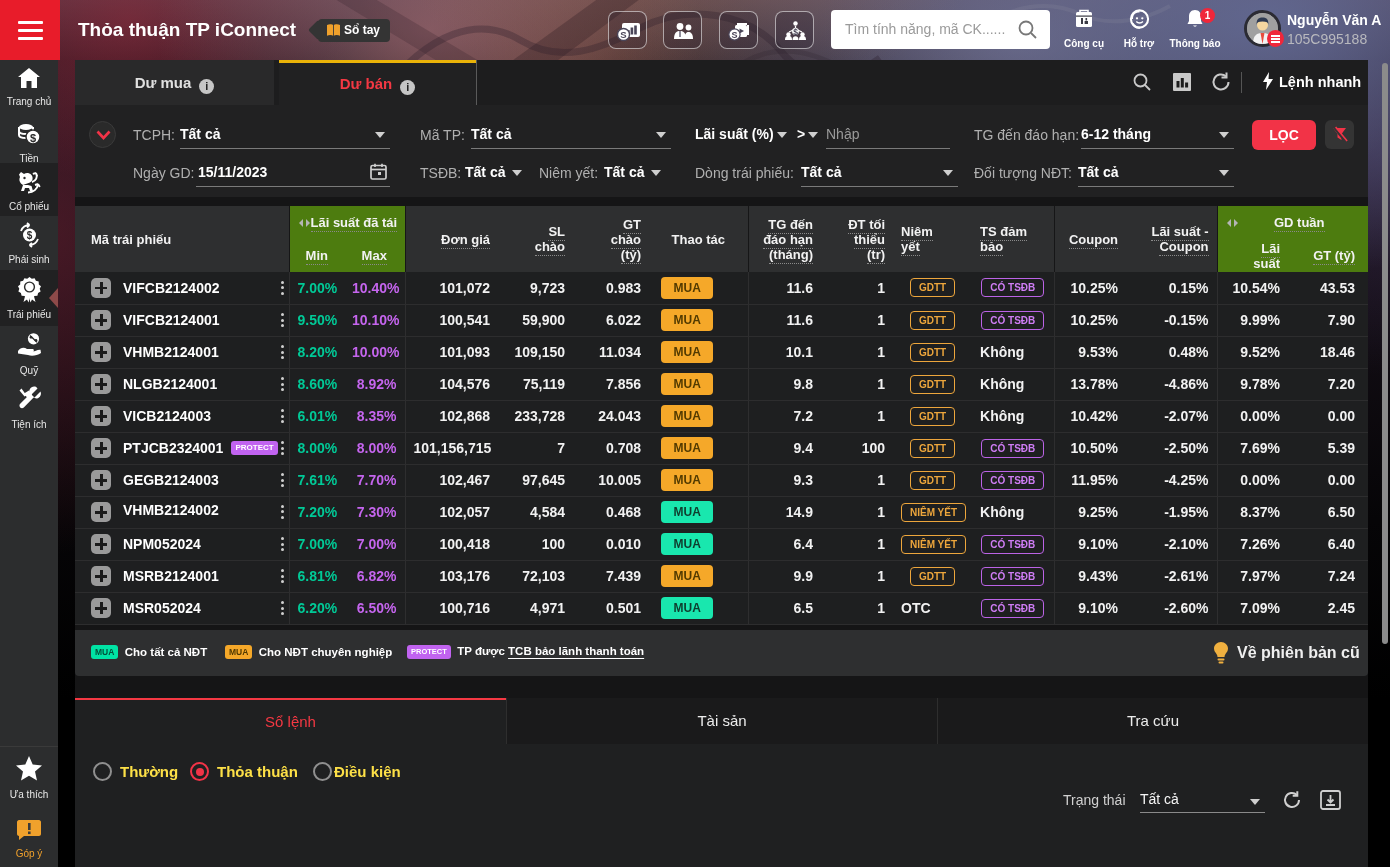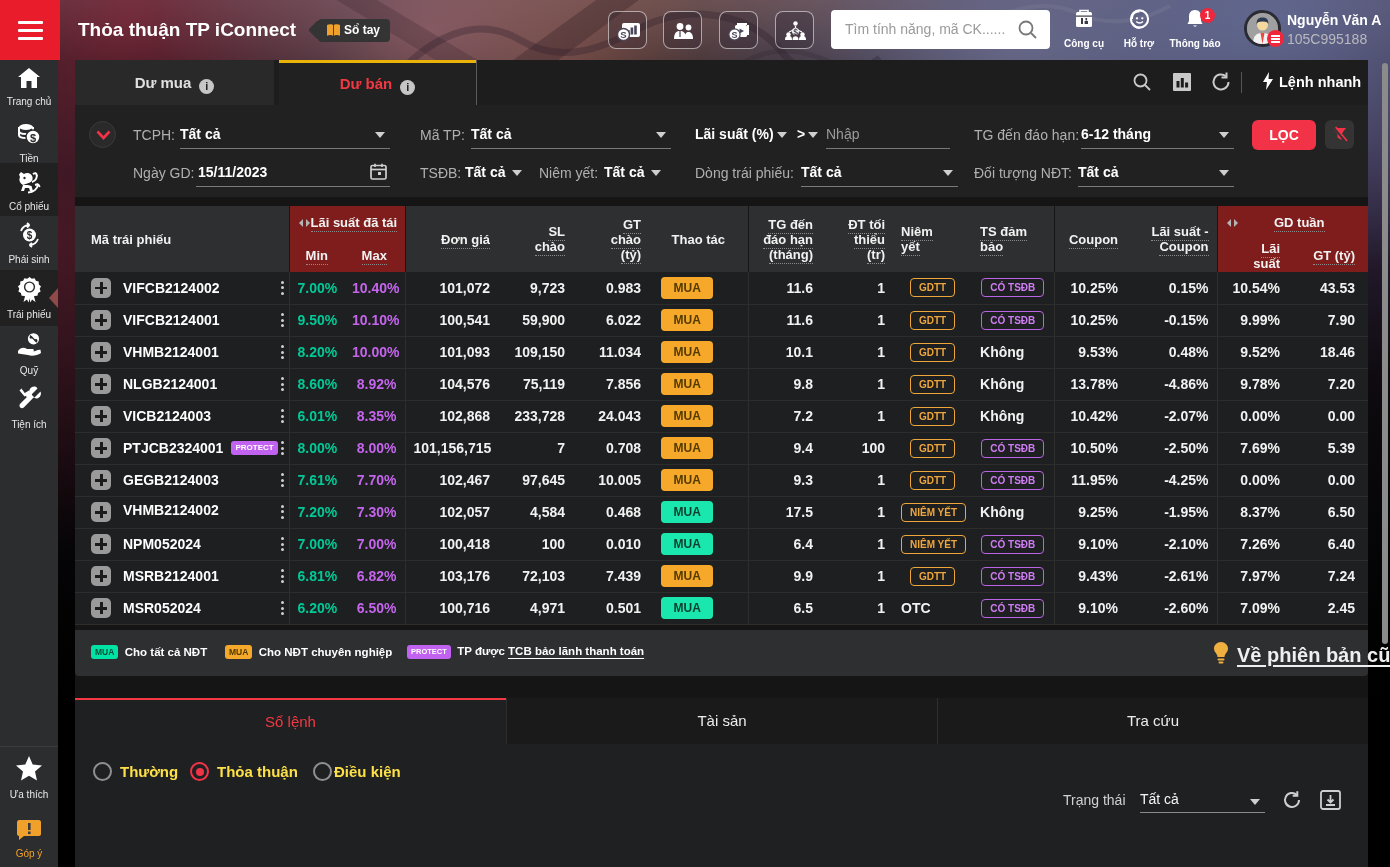--- a/index.html
+++ b/index.html
@@ -62,21 +62,21 @@
 .caret{position:absolute;width:0;height:0;border-left:5px solid transparent;border-right:5px solid transparent;border-top:6px solid #cfcfcf;}
 #fcircle{position:absolute;left:14px;top:16px;width:27px;height:27px;border-radius:50%;background:#2a2a2a;border:1px solid #3a3a3a;}
 #fcircle svg{position:absolute;left:6px;top:8px;}
 #locbtn{position:absolute;left:1177px;top:15px;width:64px;height:30px;background:#f23347;border-radius:6px;color:#fff;font-size:14px;font-weight:bold;text-align:center;line-height:30px;}
 #clearbtn{position:absolute;left:1250px;top:15px;width:29px;height:29px;background:#343434;border-radius:6px;}
 
 #tbl{position:absolute;left:75px;top:206px;width:1293px;}
 table{border-collapse:collapse;table-layout:fixed;width:1293px;}
 th,td{overflow:hidden;white-space:nowrap;}
 thead th{background:#2e2f30;color:#f2f2f2;font-size:13px;font-weight:bold;height:33px;padding:0 8px;}
-thead th.grp{background:#7f1d1d;}
+thead th.grp{background:#4d7c0f;}
 tbody td{background:#1e1f20;border-bottom:1px solid #2d2d2e;color:#f2f2f2;font-size:14px;font-weight:bold;height:32px;padding:0 8px;}
 thead .bL{border-left:1px solid #161617;} tbody .bL{border-left:1px solid #2e2e2f;}
 .hd{border-bottom:1px dotted #8a8a8a;padding-bottom:1px;}
 .rt{text-align:right;}.ct{text-align:center;}.lt{text-align:left;}
 .green{color:#00ca97;}.purple{color:#c565ee;}
 .mua{display:inline-block;width:52px;height:22px;border-radius:4px;background:#f5a829;color:#523a00;font-size:12px;font-weight:bold;text-align:center;line-height:22px;}
 .mua.t{background:#19e7ae;color:#0e3d2e;}
 .badge{display:inline-block;height:19px;border-radius:4px;font-size:10px;font-weight:bold;line-height:17px;padding:0 8px;border:1.5px solid;}
 .bgd{color:#eda63c;border-color:#eda63c;}
 .bts{color:#cf7df5;border-color:#bb63e6;}
@@ -86,21 +86,21 @@
 .plus:after{content:"";position:absolute;left:9px;top:4px;width:2.5px;height:12px;background:#1b1b1b;}
 .dots{display:inline-block;vertical-align:middle;margin-left:2px;}
 .dots i{display:block;width:3px;height:3px;border-radius:50%;background:#d0d0d0;margin:2.5px 0;}
 .code{color:#fff;font-size:14px;font-weight:bold;}
 
 #legend{position:absolute;left:75px;top:630px;width:1293px;height:46px;background:#2e2f30;border-radius:0 0 4px 4px;color:#fff;font-size:13px;font-weight:bold;}
 .lmua{display:inline-block;height:14px;border-radius:3px;background:#00e3a4;color:#00513a;font-size:8.5px;font-weight:bold;line-height:14px;padding:0 4px;vertical-align:1px;}
 .lmua.o{background:#f5a829;color:#523a00;}
 .lprot{display:inline-block;height:14px;border-radius:3px;background:#c163f0;color:#fff;font-size:7.5px;font-weight:bold;line-height:14px;padding:0 4px;vertical-align:1px;}
 #legend u{text-underline-offset:3px;} #legend{font-size:11.5px;}
-#verlink{position:absolute;left:1162px;top:14px;white-space:nowrap;color:#efefef;font-size:20px;font-weight:bold;text-decoration:underline;text-underline-offset:3px;}
+#verlink{position:absolute;left:1162px;top:14px;white-space:nowrap;color:#efefef;font-size:16px;font-weight:bold;text-underline-offset:3px;}
 #bulb{position:absolute;left:1138px;top:11px;}
 
 #btabs{position:absolute;left:75px;top:698px;width:1293px;height:46px;background:#1d4ed8;}
 .btab{position:absolute;top:0;height:46px;text-align:center;line-height:46px;font-size:15px;color:#ececec;background:#1a1a1b;border-left:1px solid #2e2e2e;}
 #btab1{left:0;width:431px;background:#1f2021;border-top:2px solid #f43843;color:#f43843;border-left:none;line-height:44px;}
 #bpanel{position:absolute;left:75px;top:744px;width:1293px;height:123px;background:#1f2021;}
 .radio{position:absolute;top:18px;width:19px;height:19px;border-radius:50%;border:2px solid #8f8f8f;background:#1f2021;}
 .radio.on{border-color:#f23347;}
 .radio.on:before{content:"";position:absolute;left:3.5px;top:3.5px;width:8px;height:8px;border-radius:50%;background:#f23347;}
 .rlabel{position:absolute;top:19px;color:#fde047;font-size:15px;font-weight:bold;}
@@ -624,21 +624,21 @@
                 <i></i>
               </span>
             </div>
           </td>
 <td class="rt green bL">7.20%</td>
 <td class="rt purple">7.30%</td>
 <td class="rt bL">102,057</td>
 <td class="rt">4,584</td>
 <td class="rt">0.468</td>
 <td class="ct" style="padding-right:30px"><span class="mua t">MUA</span></td>
-<td class="rt bL">17.5</td>
+<td class="rt bL">14.9</td>
 <td class="rt">1</td>
 <td class="ct"><span class="badge bgd">NIÊM YẾT</span></td>
 <td class="lt">Không</td>
 <td class="rt bL">9.25%</td>
 <td class="rt">-1.95%</td>
 <td class="rt bL">8.37%</td>
 <td class="rt" style="padding-right:13px">6.50</td>
 </tr>
 <tr>
 <td style="padding-left:16px;padding-right:5px">

